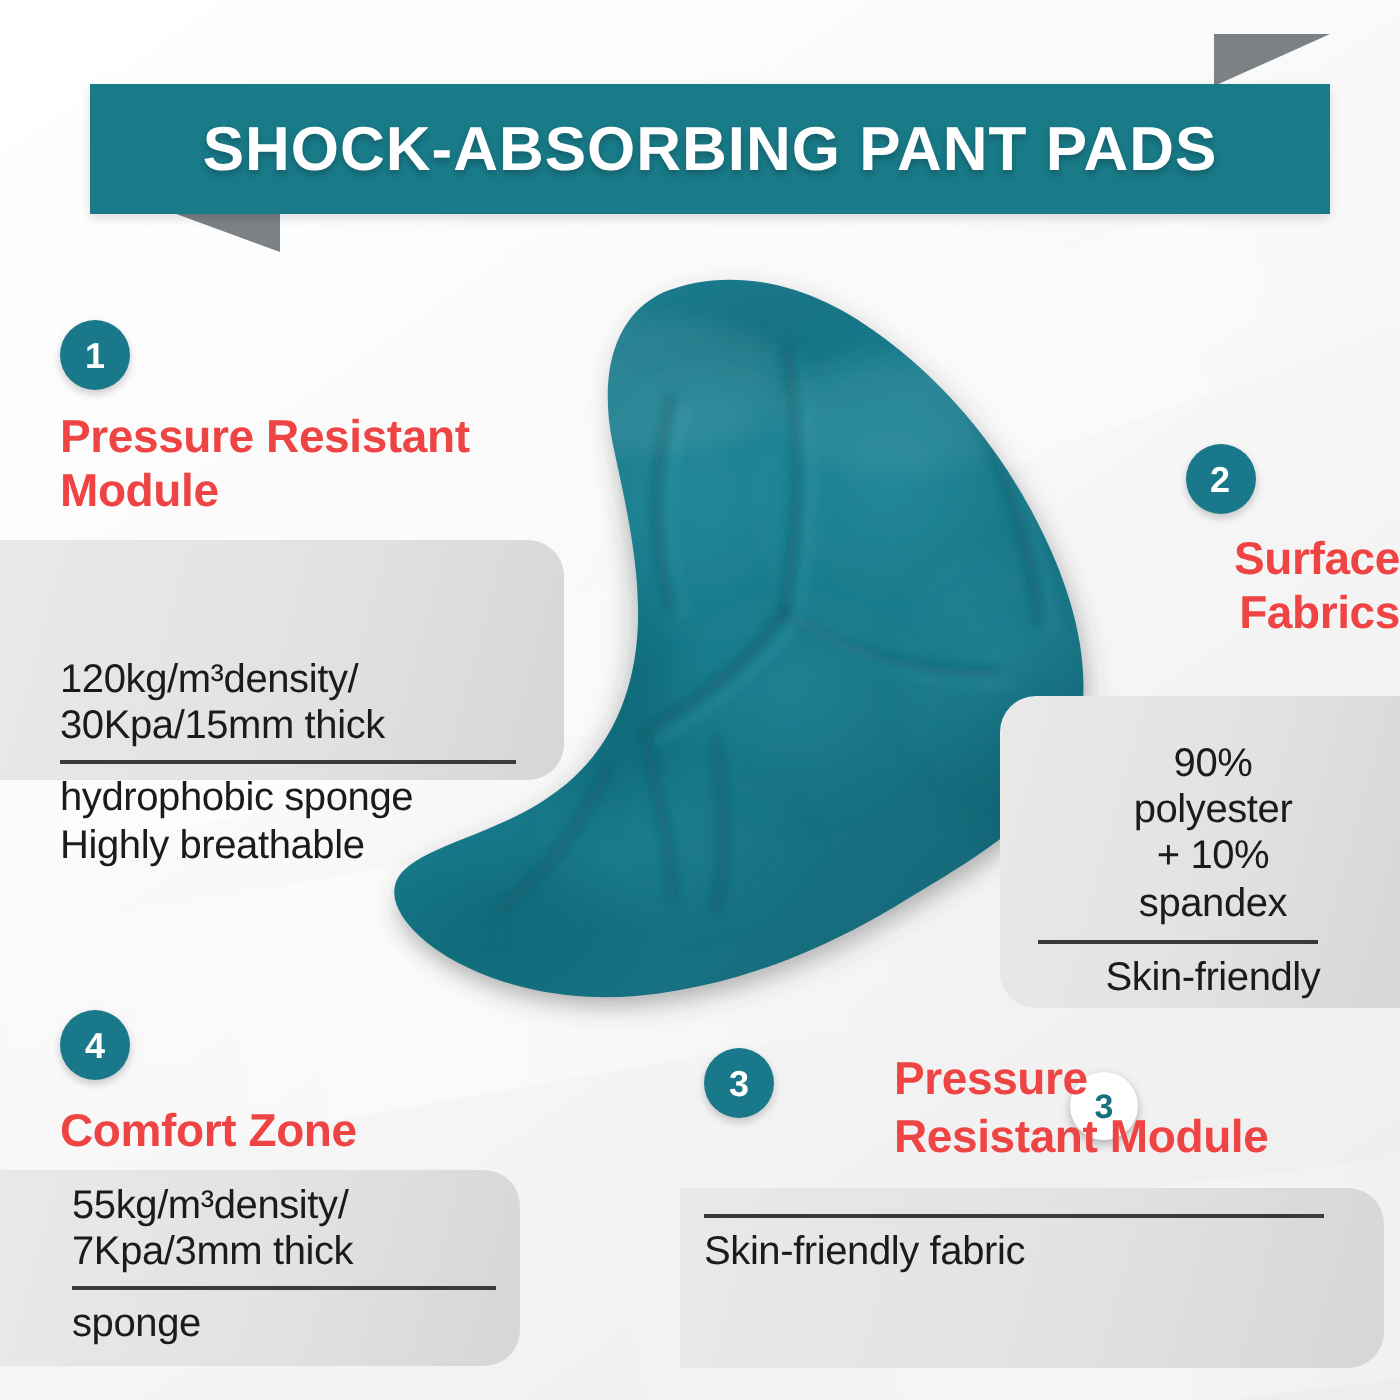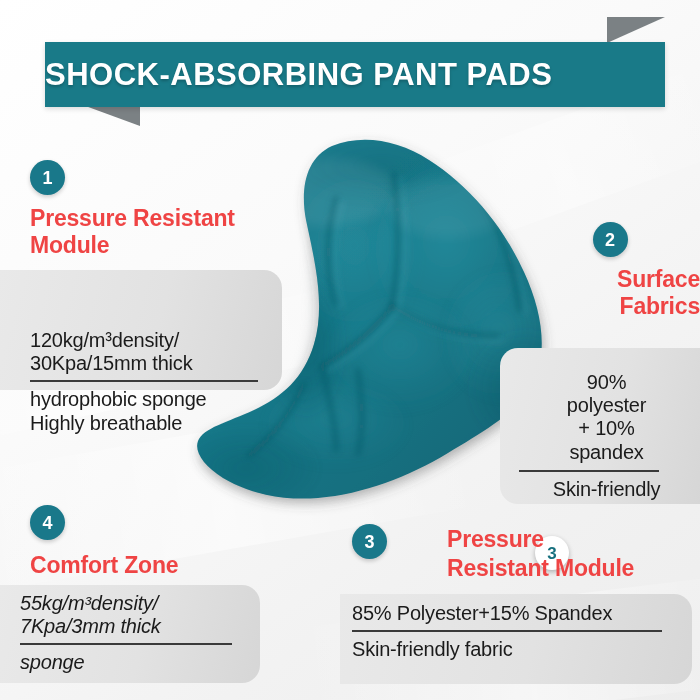--- a/index.html
+++ b/index.html
@@ -51,20 +51,21 @@
     border-bottom: 22px solid transparent;
   }
   #header .ribbon {
     position: absolute;
     left: 45px; top: 42px;
     width: 620px; height: 65px;
     background: #197a88;
     box-shadow: 0 2px 5px rgba(0,0,0,.14);
     display: flex;
     align-items: center;
+    justify-content: center;
   }
   #header .ribbon-title {
     color: #ffffff;
     font-size: 31px;
     font-weight: bold;
     letter-spacing: .5px;
     white-space: nowrap;
     text-shadow: 0 2px 3px rgba(0,0,0,.22);
   }
 
@@ -173,21 +174,21 @@
   #sec3-text .divider { margin: 5px 0 6px 0; width: 310px; }
 
   
   #sec4 { position: absolute; left: 30px; top: 505px; width: 300px; }
   #sec4 .badge-row { margin-bottom: 12px; }
   #sec4-box {
     left: 0px; top: 585px;
     width: 260px; height: 98px;
     border-radius: 0 18px 18px 0;
   }
-  #sec4-text { position: absolute; left: 20px; top: 592px; width: 240px; font-style: italic; }
+  #sec4-text { position: absolute; left: 36px; top: 592px; width: 240px; }
   #sec4-text .divider { margin: 5px 0 6px 0; width: 212px; }
 </style>
 </head>
 <body>
 
 <div id="bg">
   <div class="streak s1"></div>
   <div class="streak s2"></div>
   <div class="streak s3"></div>
   <div class="streak s4"></div>
@@ -374,21 +375,20 @@
     <div class="badge">
       <span>3</span>
     </div>
     <div>
       <div class="sec-title">Pressure</div>
       <div class="sec-title">Resistant Module</div>
     </div>
   </div>
 </div>
 <div id="sec3-text">
-  <div class="spec-line">85% Polyester+15% Spandex</div>
   <div class="divider"></div>
   <div class="spec-line">Skin-friendly fabric</div>
 </div>
 
 <div class="graybox" id="sec4-box"></div>
 <div id="sec4">
   <div class="badge-row">
     <div class="badge">
       <span>4</span>
     </div>

